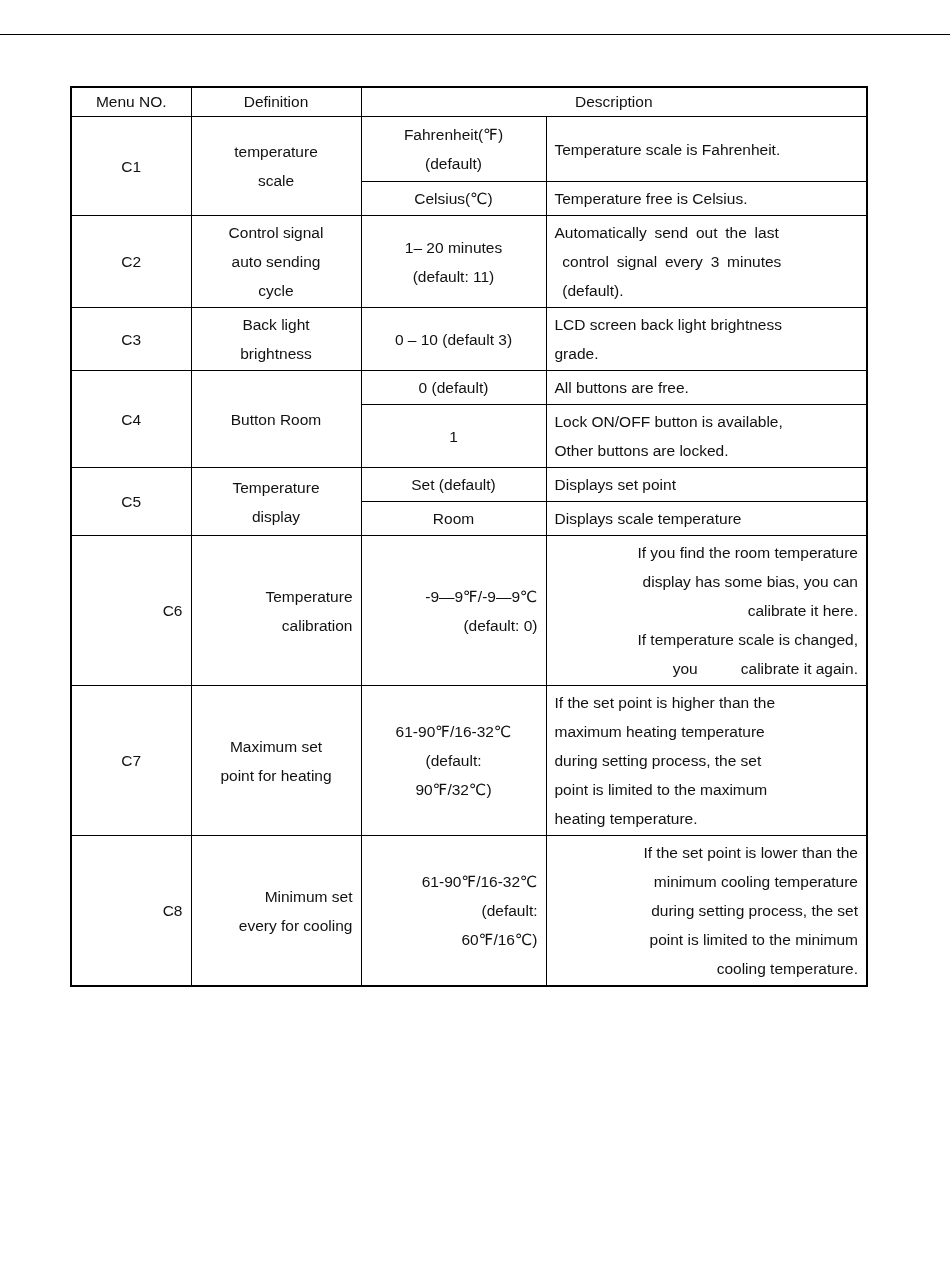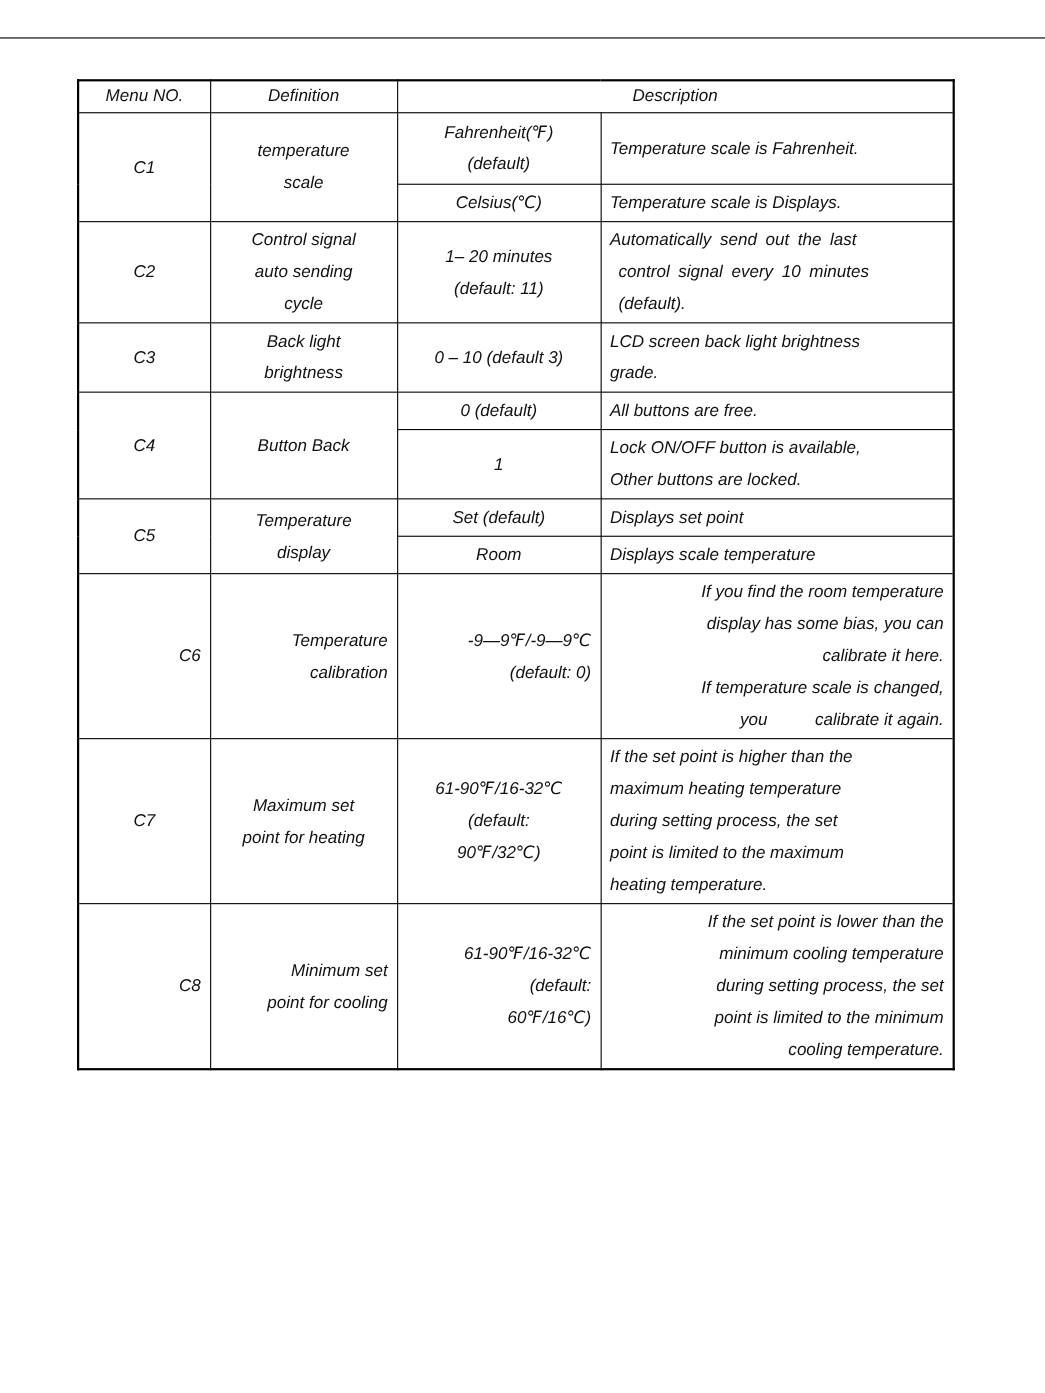--- a/index.html
+++ b/index.html
@@ -16,28 +16,27 @@
   }
   .top-rule {
     position: absolute;
     top: 34px;
     left: 0;
     width: 950px;
     border-top: 1.5px solid #000000;
   }
   table.settings {
     position: absolute;
-    top: 72px;
+    top: 86px;
     left: 70px;
     width: 796px;
     border-collapse: collapse;
     table-layout: fixed;
     font-size: 15.5px;
     line-height: 29px;
-    font-style: italic;
   }
   table.settings th,
   table.settings td {
     border: 1px solid #000000;
     padding: 2px 8px;
     vertical-align: middle;
     white-space: pre-wrap;
     font-weight: normal;
   }
   table.settings {
@@ -90,47 +89,47 @@
     <tr class="h62">
       <td rowspan="2" class="c">C1</td>
       <td rowspan="2" class="c">temperature
 scale</td>
       <td class="c">Fahrenheit(℉)
 (default)</td>
       <td class="d">Temperature scale is Fahrenheit.</td>
     </tr>
     <tr class="h28">
       <td class="c">Celsius(℃)</td>
-      <td class="d">Temperature scale is Displays.</td>
+      <td class="d">Temperature free is Celsius.</td>
     </tr>
 
     <tr class="h89">
       <td class="c">C2</td>
       <td class="c">Control signal
 auto sending
 cycle</td>
       <td class="c">1– 20 minutes
 (default: 11)</td>
       <td class="d just">Automatically send out the last
- control signal every 10 minutes
+ control signal every 3 minutes
  (default).</td>
     </tr>
 
     <tr class="h58">
       <td class="c">C3</td>
       <td class="c">Back light
 brightness</td>
       <td class="c">0 – 10 (default 3)</td>
       <td class="d">LCD screen back light brightness
 grade.</td>
     </tr>
 
     <tr class="h30">
       <td rowspan="2" class="c">C4</td>
-      <td rowspan="2" class="c">Button Back</td>
+      <td rowspan="2" class="c">Button Room</td>
       <td class="c">0 (default)</td>
       <td class="d">All buttons are free.</td>
     </tr>
     <tr class="h60">
       <td class="c">1</td>
       <td class="d">Lock ON/OFF button is available,
 Other buttons are locked.</td>
     </tr>
 
     <tr class="h30">
@@ -168,21 +167,21 @@
       <td class="d">If the set point is higher than the
 maximum heating temperature
 during setting process, the set
 point is limited to the maximum
 heating temperature.</td>
     </tr>
 
     <tr class="h146">
       <td class="c">C8</td>
       <td class="c">Minimum set
-point for cooling</td>
+every for cooling</td>
       <td class="c">61-90℉/16-32℃
 (default:
 60℉/16℃)</td>
       <td class="d">If the set point is lower than the
 minimum cooling temperature
 during setting process, the set
 point is limited to the minimum
 cooling temperature.</td>
     </tr>
   </tbody>

